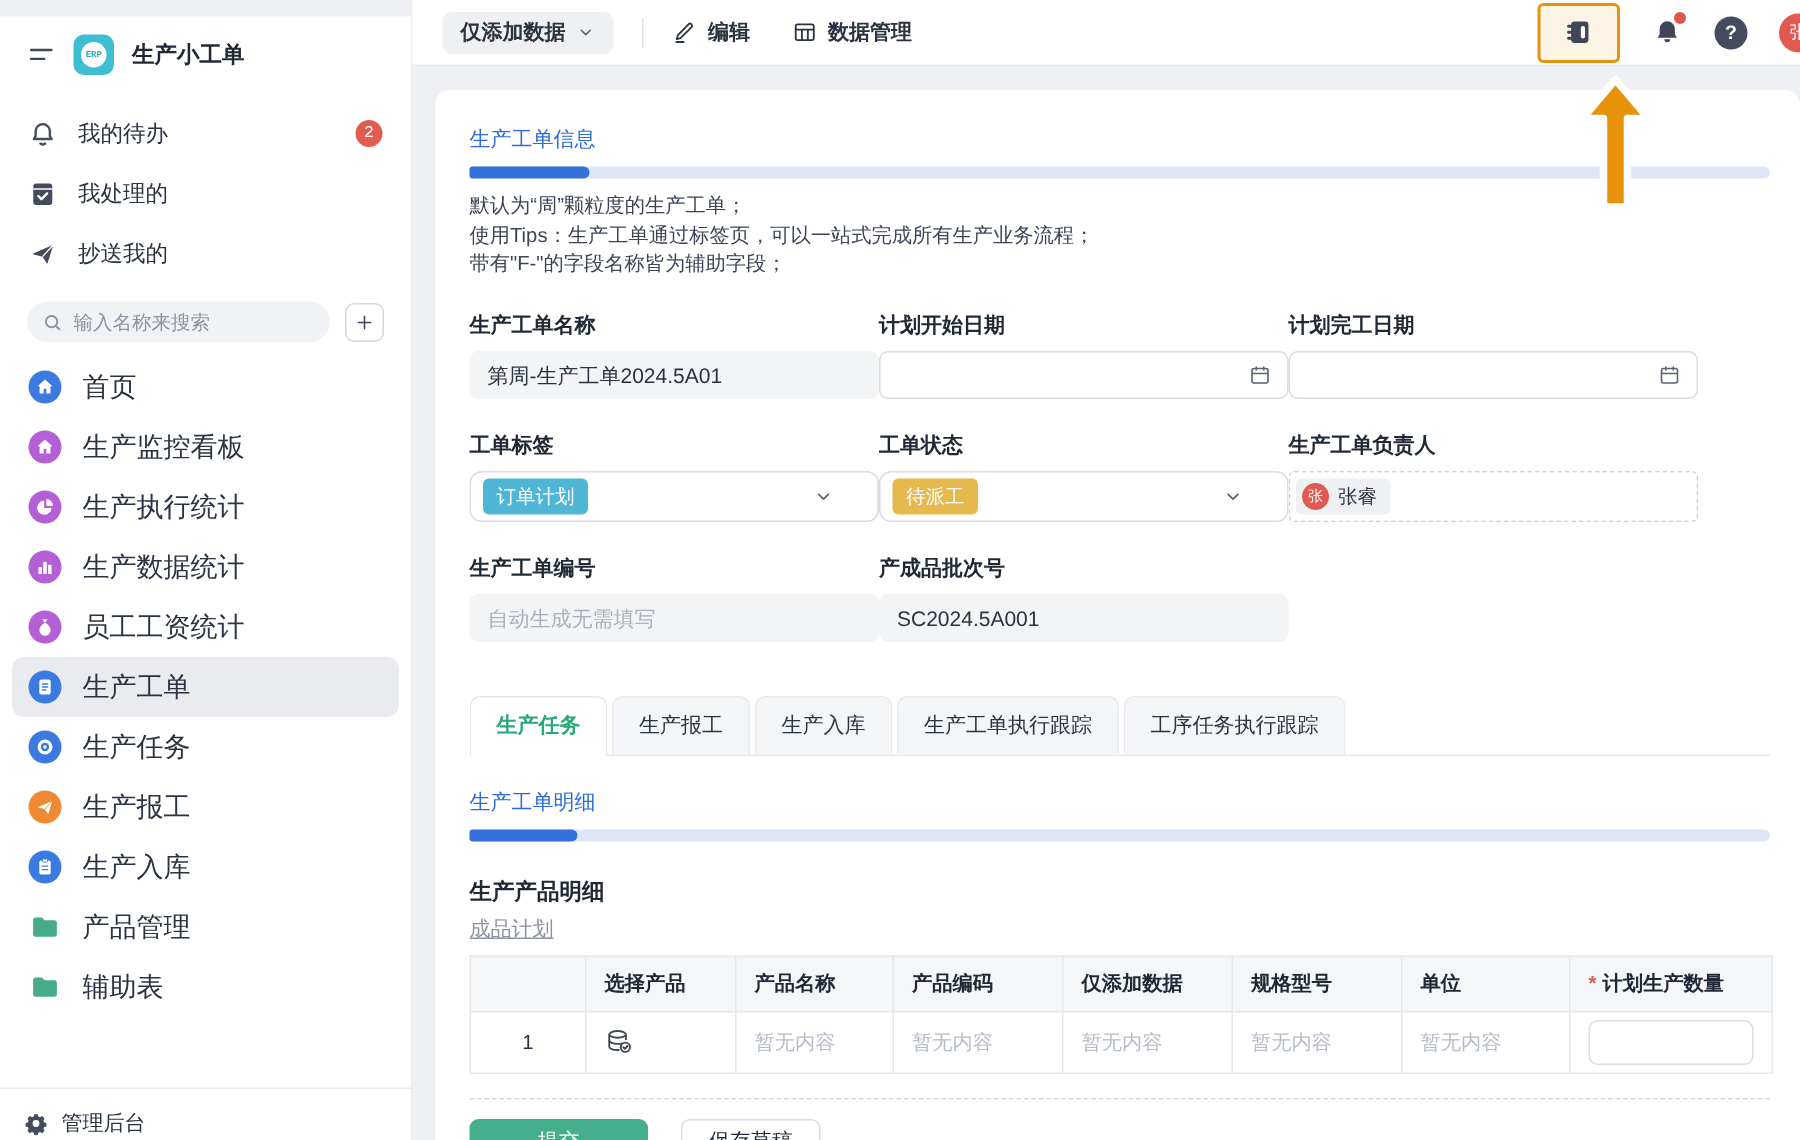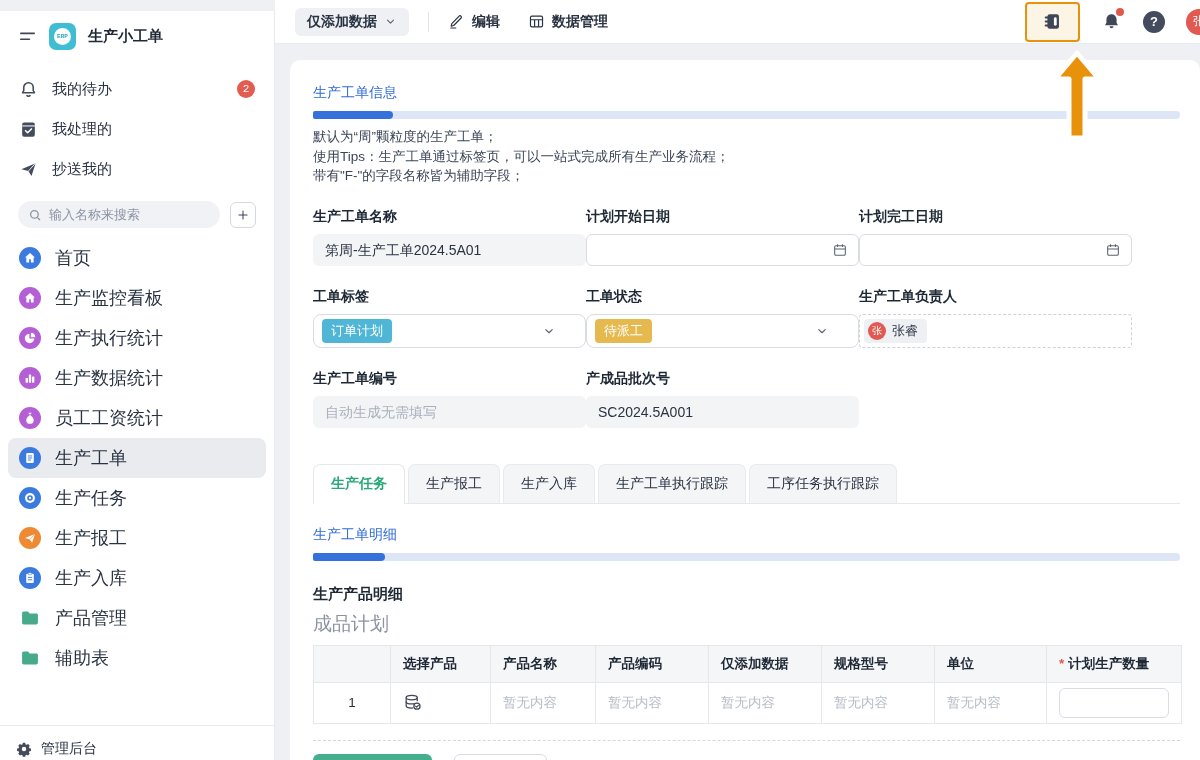--- a/index.html
+++ b/index.html
@@ -97,21 +97,21 @@
           font-size:13px; }
   .chip .av { width:18px; height:18px; border-radius:50%; background:#e05a52; color:#fff; font-size:10px;
               display:flex; align-items:center; justify-content:center; }
 
   .tabs { margin-top:36px; display:flex; align-items:flex-end; border-bottom:1px solid #e4e7ec; }
   .tab { font-size:14px; padding:10px 17px; border:1px solid #e7eaee; border-bottom:none; border-radius:7px 7px 0 0;
          background:#f4f5f7; margin-right:3px; cursor:pointer; white-space:nowrap; }
   .tab.active { background:#fff; color:#2aa87a; font-weight:bold; margin-bottom:-1px; padding-bottom:11px; border-color:#e4e7ec; }
 
   .detail-h { margin-top:24px; font-size:15px; font-weight:bold; color:#1f2835; }
-  .detail-sub { margin-top:7px; font-size:19px; color:#8b93a3; }
+  .detail-sub { margin-top:7px; font-size:14px; color:#8b93a3;text-decoration:underline; }
   table { margin-top:8px; border-collapse:collapse; width:868px; table-layout:fixed; }
   th,td { border:1px solid #e4e7ec; font-size:13.5px; }
   th { background:#f5f6f8; font-weight:bold; color:#1f2835; text-align:left; padding:9px 12px; }
   td { padding:5px 12px; height:40px; }
   td.center { text-align:center; }
   .ph { color:#b6bcc7; }
   .cell-ic svg { width:19px; height:19px; }
   .qty-input { width:100%; height:30px; border:1px solid #d8dce3; border-radius:6px; font-family:inherit; }
   .req { color:#e2574d; margin-right:4px; }
 

